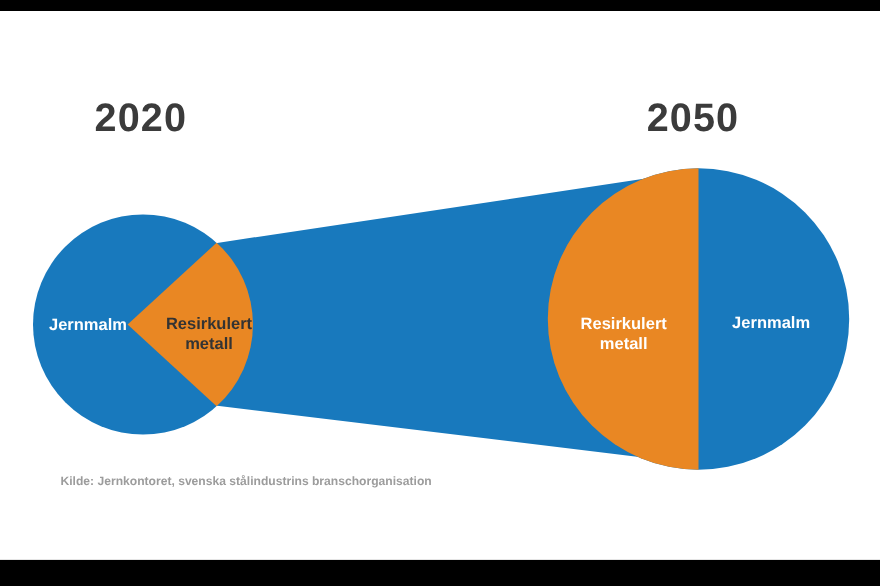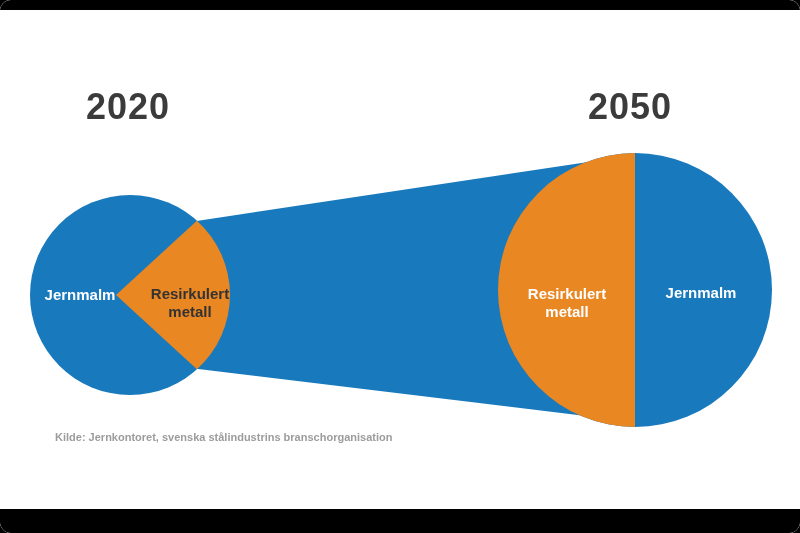--- a/index.html
+++ b/index.html
@@ -3,21 +3,20 @@
 <meta charset="utf-8">
 <style>
   html, body { margin: 0; padding: 0; background: #000; }
   .stage {
     position: relative;
     width: 800px;
     height: 533px;
     margin: 0 auto;
     background: #fff;
     overflow: hidden;
-    border-radius: 11px;
   }
   svg { display: block; }
   text { font-family: "Liberation Sans", sans-serif; font-weight: bold; }
   .year {
     font-size: 36px;
     fill: #3b3b3b;
     text-anchor: middle;
     letter-spacing: 1px;
   }
   .slice-label {

